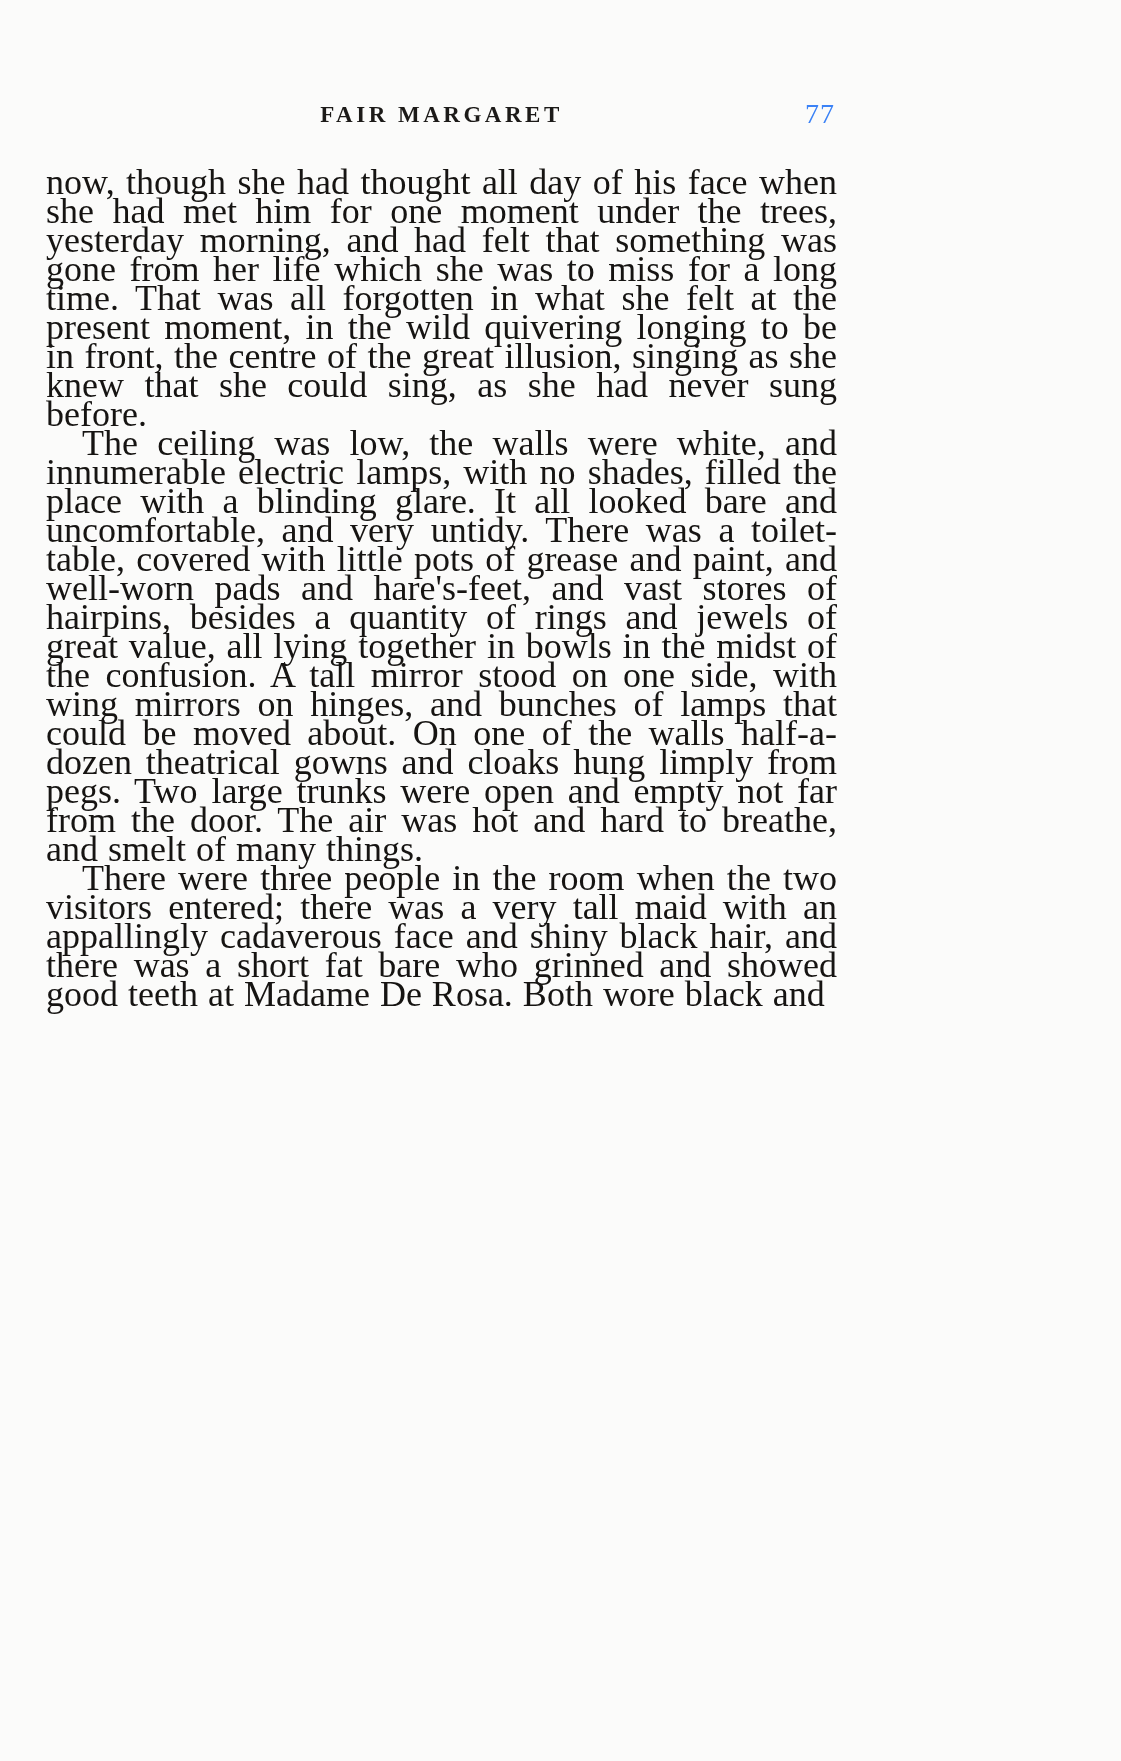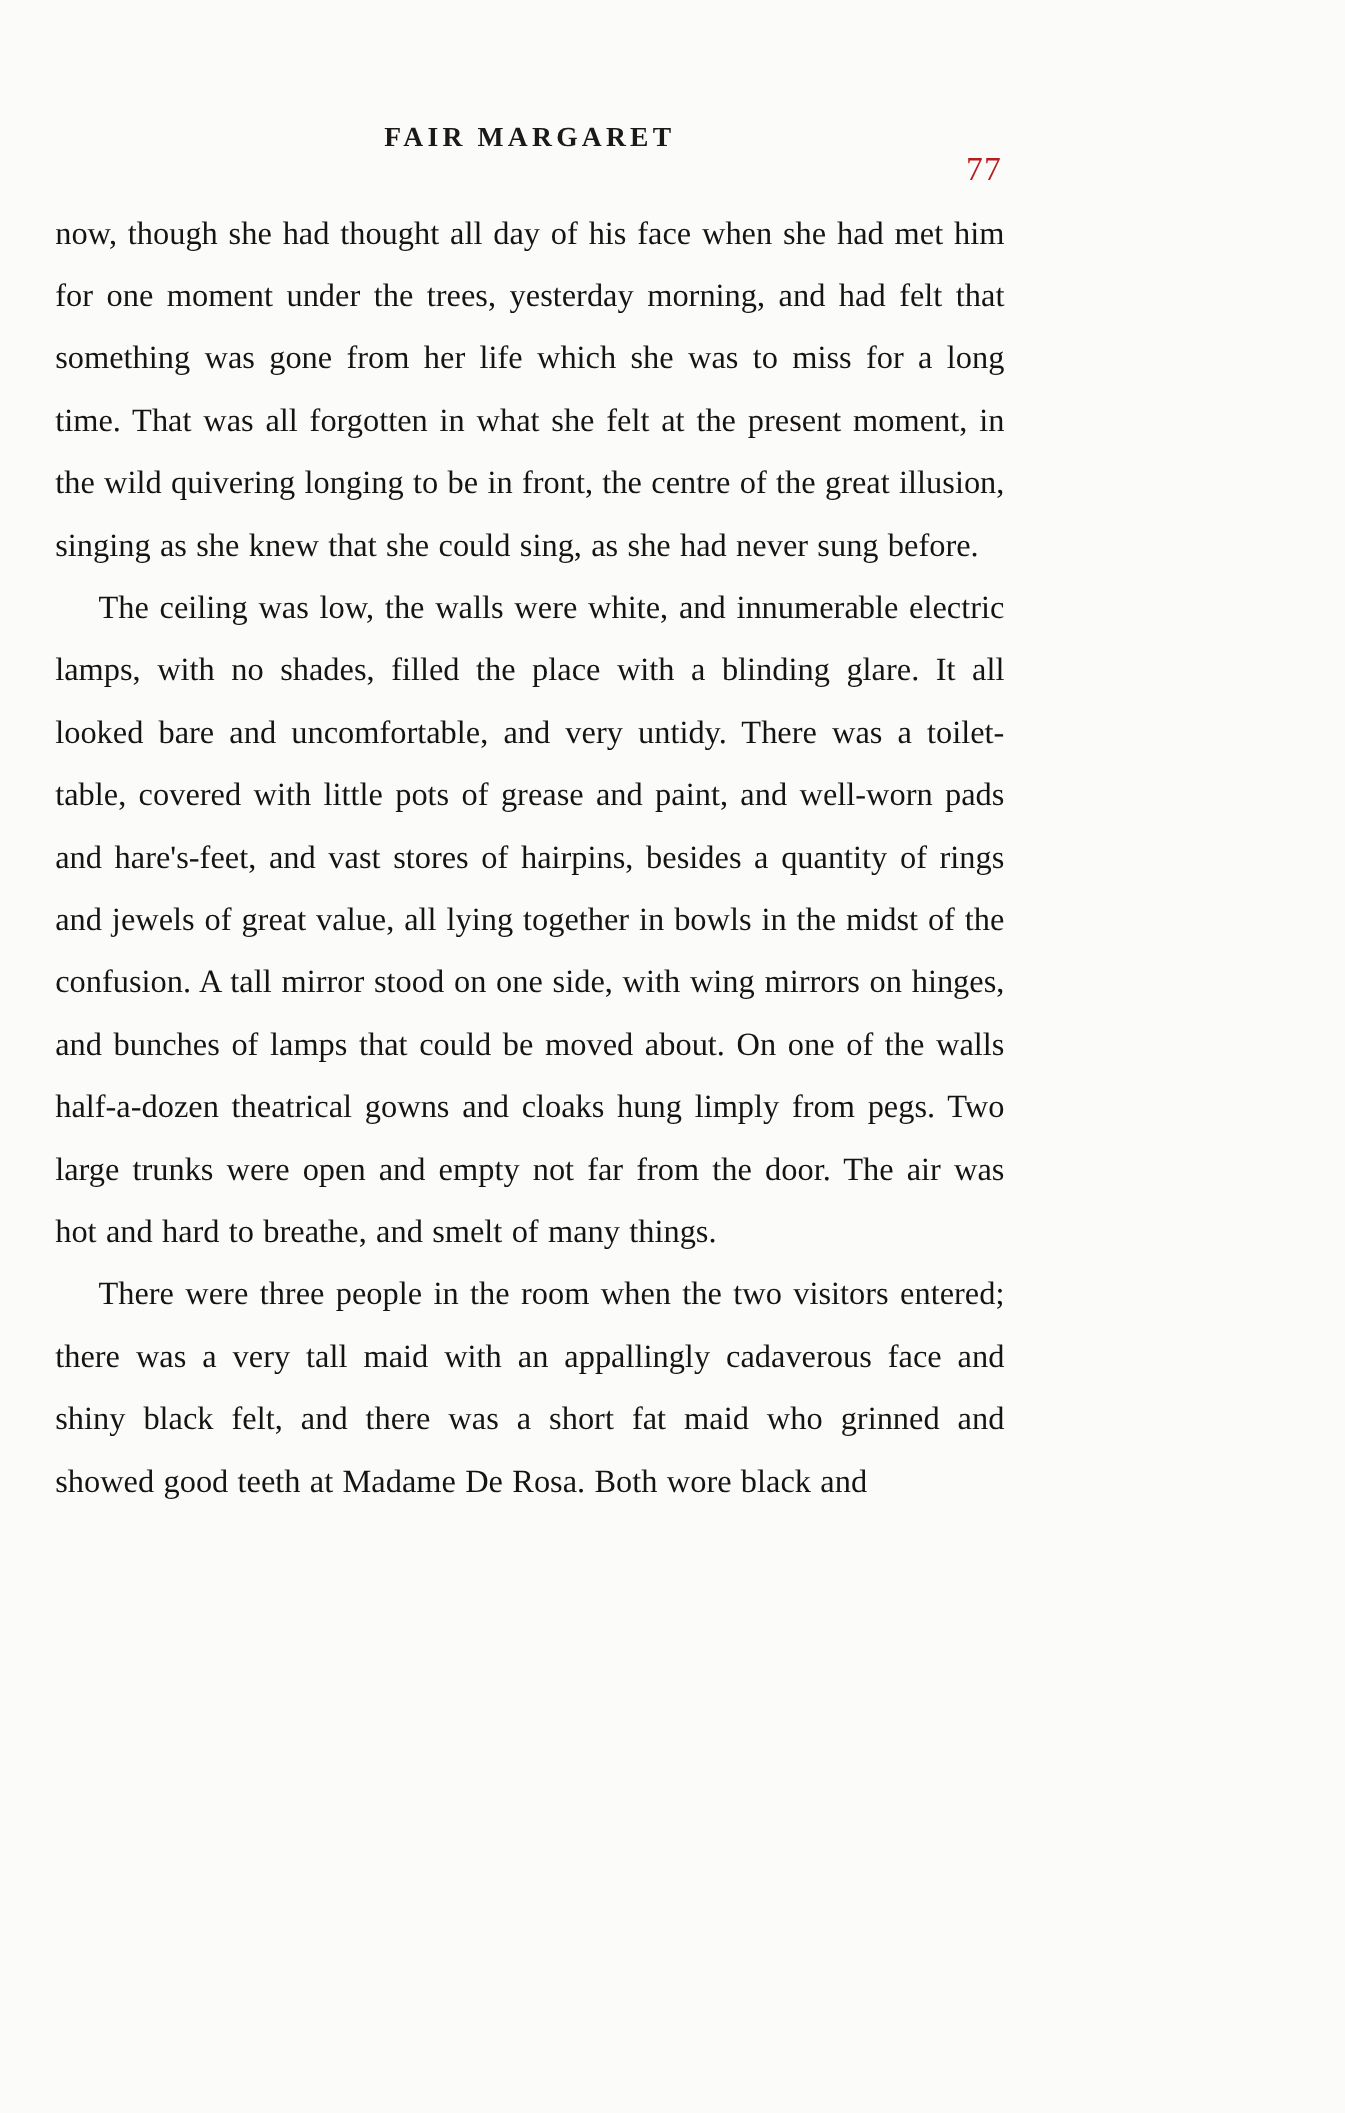--- a/index.html
+++ b/index.html
@@ -34,26 +34,25 @@
     font-weight: bold;
     color: #1c1a18;
     font-variant: normal;
   }
   .page-number {
     position: absolute;
     right: 2px;
     top: -4px;
     font-size: 28px;
     letter-spacing: 1px;
-    color: #b91c1c;
-    margin-top: 28px;
+    color: #3b82f6;
   }
   .page-body {
-    font-size: 27px;
-    line-height: 52px;
+    font-size: 36px;
+    line-height: 29px;
     text-align: justify;
     word-spacing: 1px;
   }
   .para {
     margin: 0;
     text-indent: 36px;
   }
   .para.no-indent {
     text-indent: 0;
   }
@@ -64,16 +63,16 @@
 <div class="page">
 
   <header class="page-header">
     <span class="running-title">FAIR MARGARET</span>
     <span class="page-number">77</span>
   </header>
 
   <main class="page-body">
     <p class="para no-indent">now, though she had thought all day of his face when she had met him for one moment under the trees, yesterday morning, and had felt that something was gone from her life which she was to miss for a long time. That was all forgotten in what she felt at the present moment, in the wild quivering longing to be in front, the centre of the great illusion, singing as she knew that she could sing, as she had never sung before.</p>
     <p class="para">The ceiling was low, the walls were white, and innumerable electric lamps, with no shades, filled the place with a blinding glare. It all looked bare and uncomfortable, and very untidy. There was a toilet-table, covered with little pots of grease and paint, and well-worn pads and hare's-feet, and vast stores of hairpins, besides a quantity of rings and jewels of great value, all lying together in bowls in the midst of the confusion. A tall mirror stood on one side, with wing mirrors on hinges, and bunches of lamps that could be moved about. On one of the walls half-a-dozen theatrical gowns and cloaks hung limply from pegs. Two large trunks were open and empty not far from the door. The air was hot and hard to breathe, and smelt of many things.</p>
-    <p class="para">There were three people in the room when the two visitors entered; there was a very tall maid with an appallingly cadaverous face and shiny black felt, and there was a short fat maid who grinned and showed good teeth at Madame De Rosa. Both wore black and</p>
+    <p class="para">There were three people in the room when the two visitors entered; there was a very tall maid with an appallingly cadaverous face and shiny black hair, and there was a short fat bare who grinned and showed good teeth at Madame De Rosa. Both wore black and</p>
   </main>
 
 </div>
 
 </body></html>

